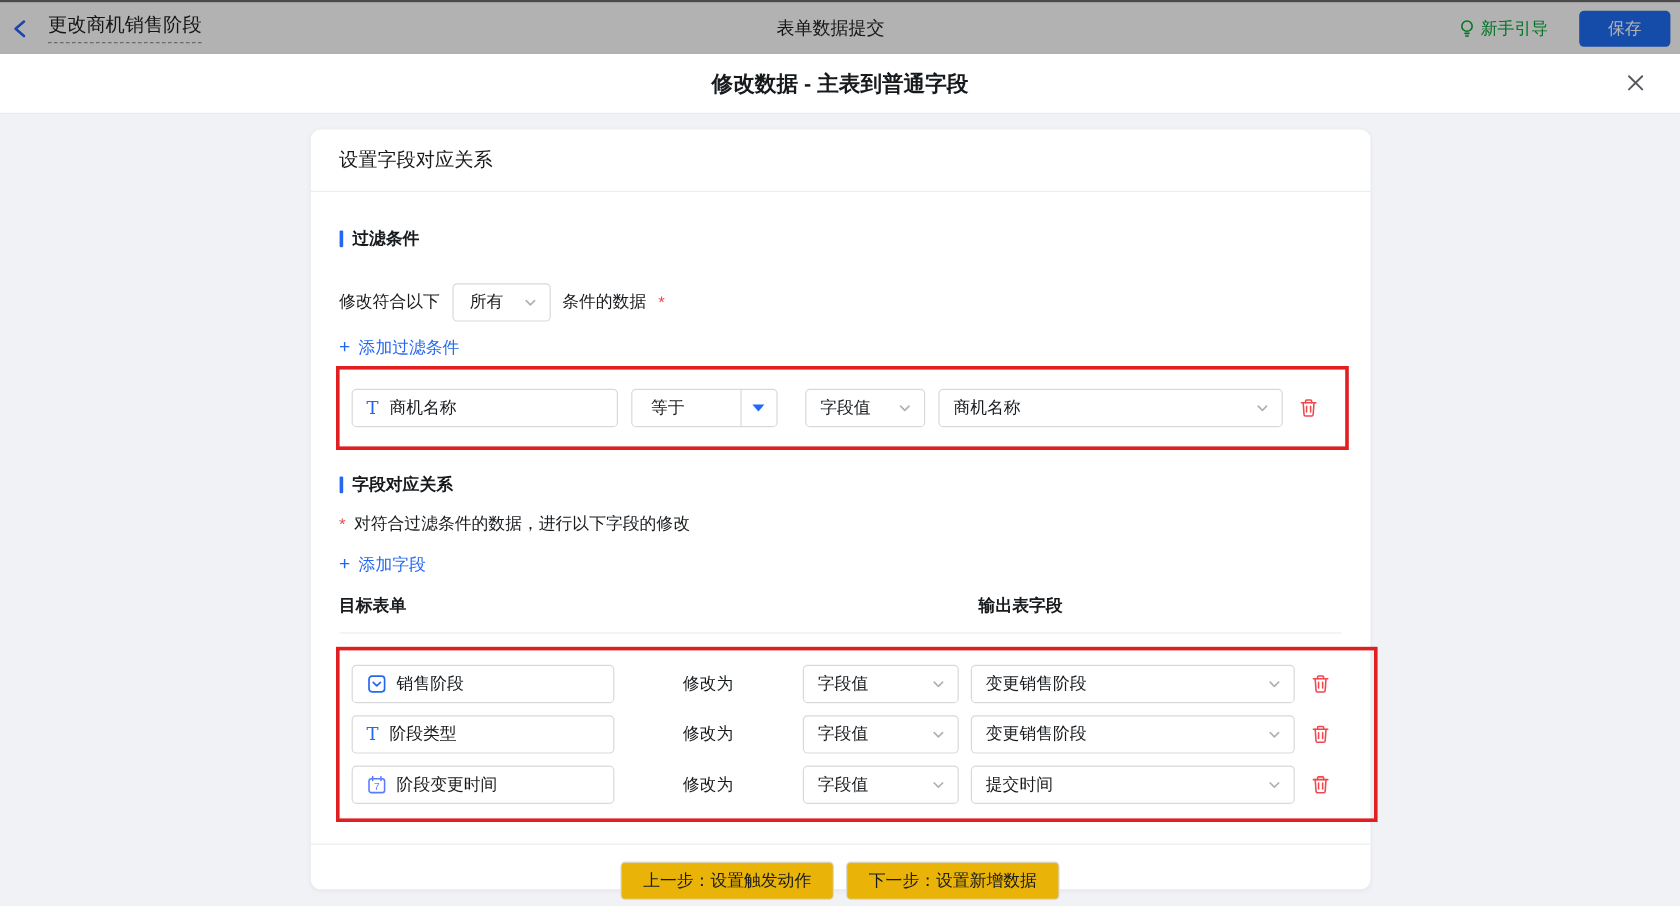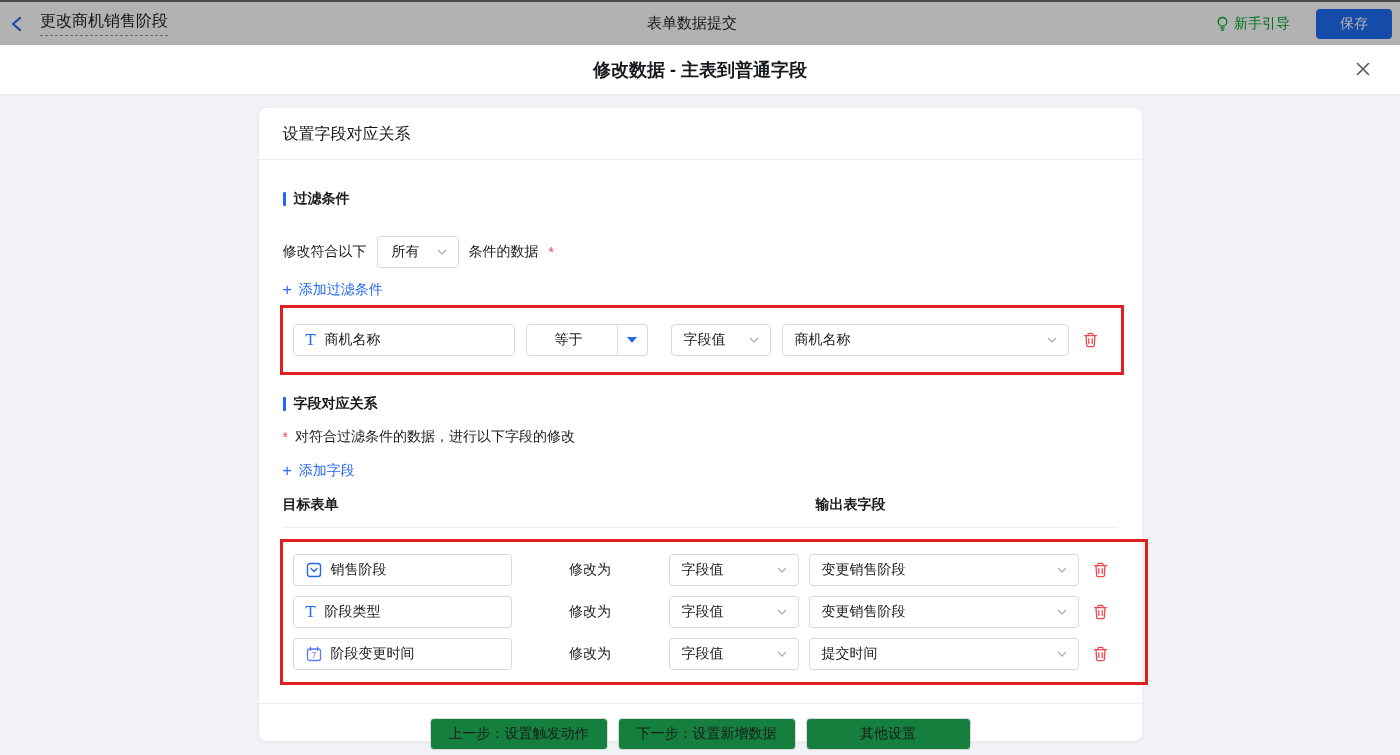--- a/index.html
+++ b/index.html
@@ -71,21 +71,21 @@
   .frow > * + * { margin-left: 11px; }
 
   .field-box {
     height: 32px; border: 1px solid #d9d9d9; border-radius: 4px; background: #fff;
     display: flex; align-items: center; gap: 9px; padding: 0 12px; font-size: 14px; cursor: pointer;
   }
   .fb-filter { width: 222px; }
   .fb-map { width: 219px; }
 
   .combo { width: 122px; height: 32px; border: 1px solid #d9d9d9; border-radius: 4px; display: flex; align-items: stretch; cursor: pointer; }
-  .combo-text { flex: 1; display: flex; align-items: center; padding: 0 28px; font-size: 14px; }
+  .combo-text { flex: 1; display: flex; align-items: center; padding: 0 16px; font-size: 14px; }
   .combo-caret { width: 30px; border-left: 1px solid #d9d9d9; display: flex; align-items: center; justify-content: center; }
   .caret { width: 0; height: 0; border-left: 5px solid transparent; border-right: 5px solid transparent; border-top: 6px solid #2468f2; }
 
   .select {
     height: 32px; border: 1px solid #d9d9d9; border-radius: 4px; background: #fff;
     display: flex; align-items: center; justify-content: space-between; padding: 0 10px 0 12px;
     font-size: 14px; cursor: pointer;
   }
   .w100 { width: 100px; } .w287 { width: 287px; } .w130 { width: 130px; } .w270 { width: 270px; }
   .gap-big { margin-left: 23px !important; }
@@ -101,21 +101,21 @@
   .col-target { width: 533px; }
 
   .modify-label { width: 157px; text-align: center; font-size: 14px; }
   .mrow .vt { margin-left: 0; }
   .mrow .vv { margin-left: 10px; }
 
   .footer-divider { border-top: 1px solid #ebedf0; margin-top: 18px; }
   .footer { display: flex; justify-content: center; gap: 10px; padding: 14px 0; }
   .btn {
     height: 32px; min-width: 165px; padding: 0 18px; border-radius: 4px; font-size: 14px; cursor: pointer;
-    border: 1px solid #d9d9d9; background: #15803d; color: #171a1d;
+    border: 1px solid #d9d9d9; background: #eab308; color: #171a1d;
   }
   .btn-primary { background: #1f6ef2; border-color: #1f6ef2; color: #fff; }
 </style>
 </head>
 <body>
 
 <div class="window-edge"></div>
 <div class="topbar">
   <div class="topbar-left">
     <span class="back-btn">
@@ -332,16 +332,15 @@
           </span>
         </div>
 
       </div>
     </div>
 
     <div class="footer-divider"></div>
     <div class="footer">
       <button class="btn">上一步：设置触发动作</button>
       <button class="btn">下一步：设置新增数据</button>
-      <button class="btn">其他设置</button>
     </div>
   </div>
 </div>
 
 </body></html>

